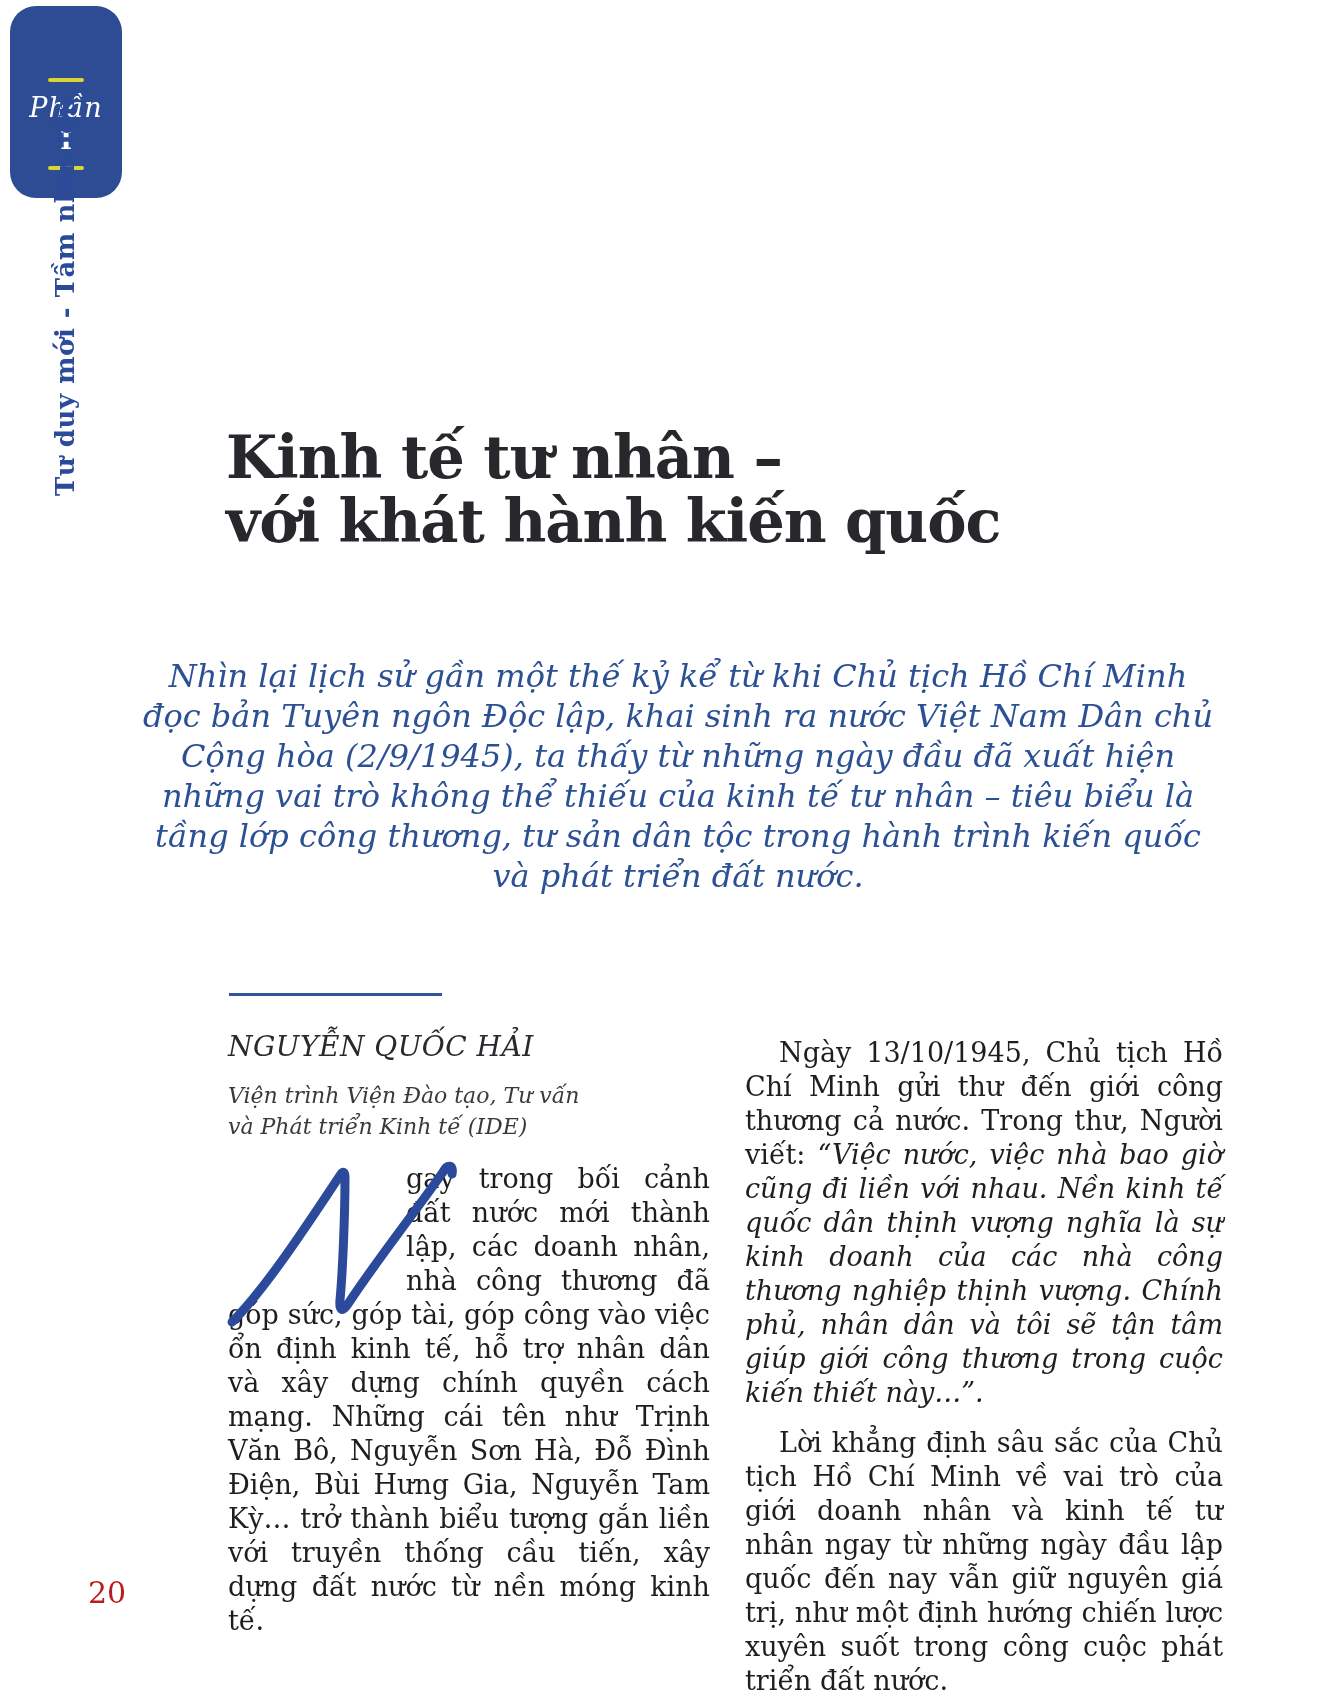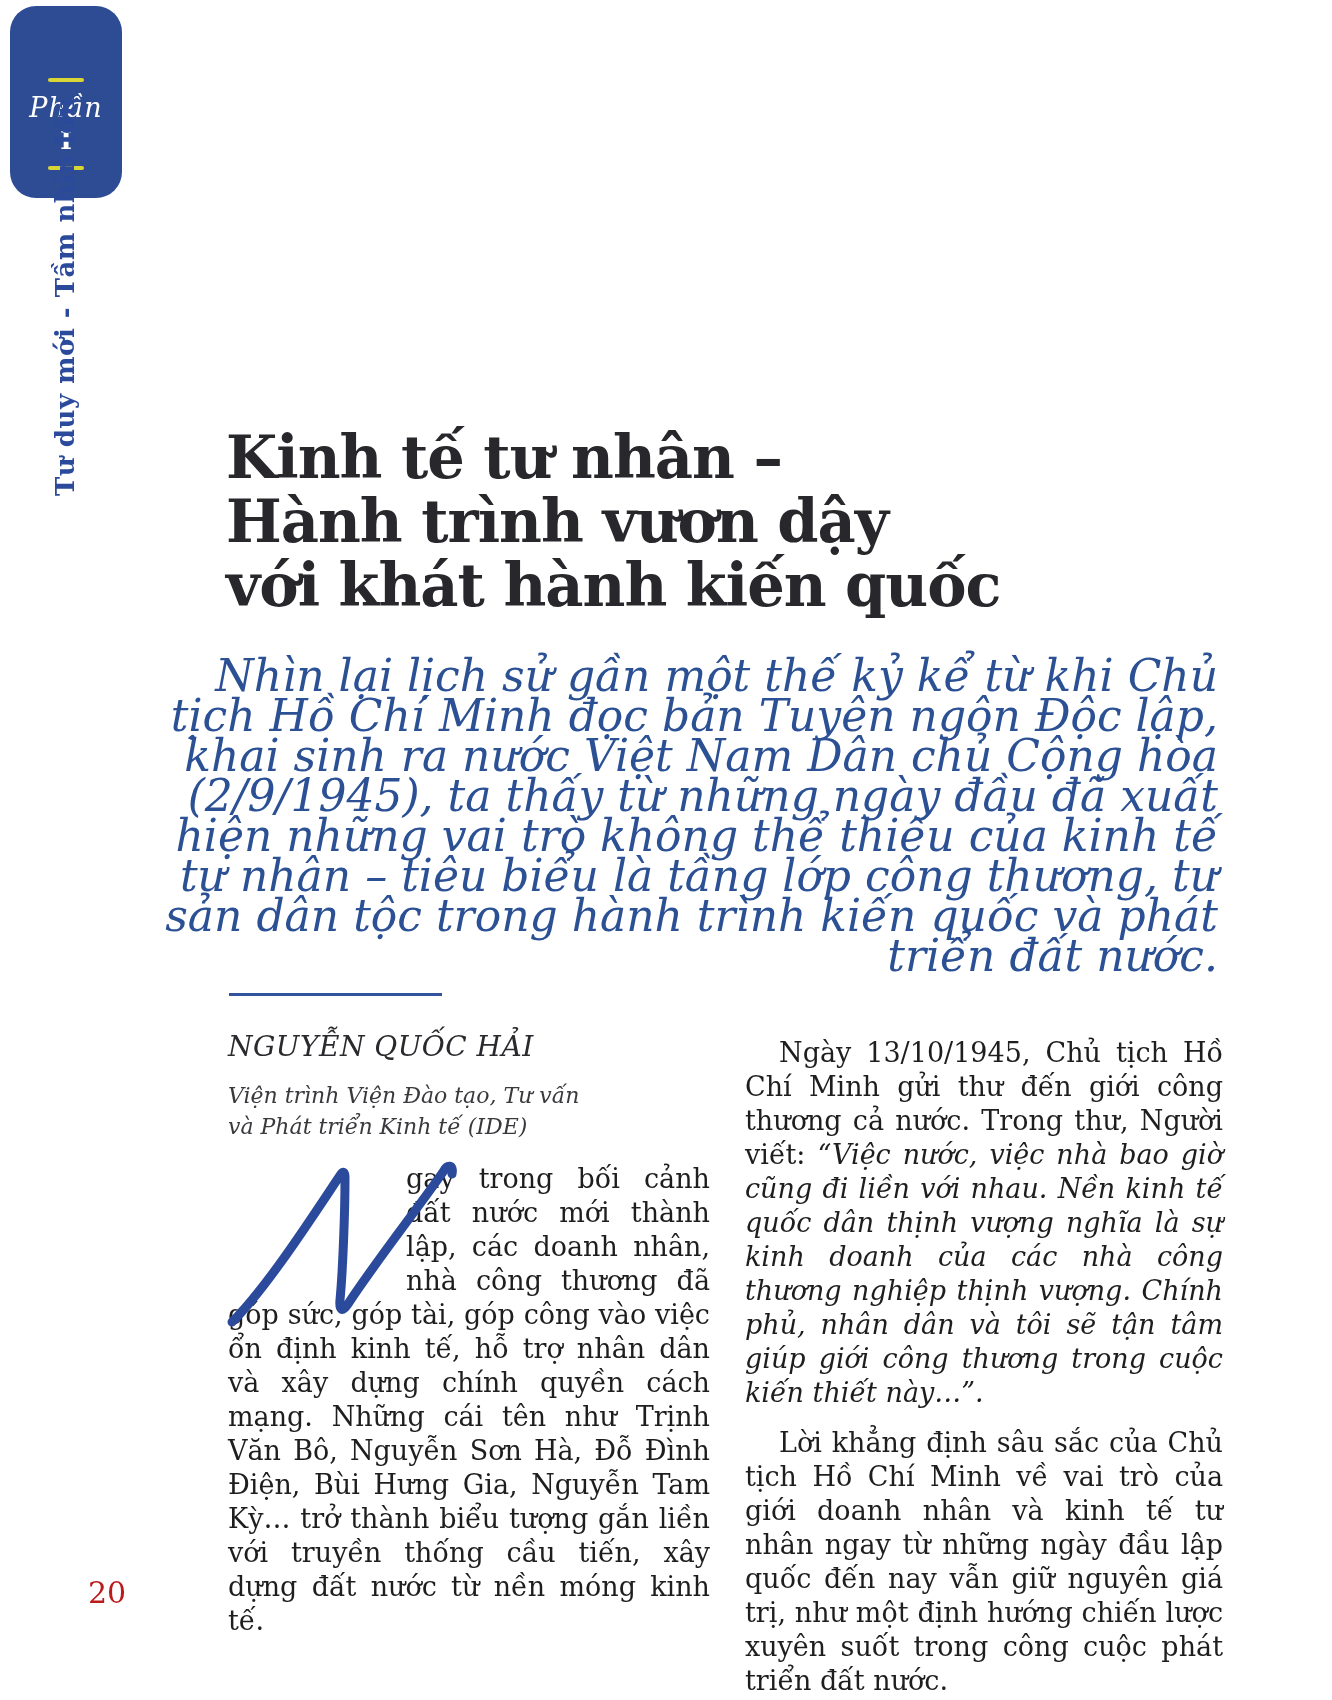--- a/index.html
+++ b/index.html
@@ -41,22 +41,22 @@
   .title {
     position:absolute; left:226px; top:426px; width:820px;
     font-size:59px; font-weight:bold; color:#28282c;
     line-height:64px; letter-spacing:-1px;
   }
   .title span { display:block; }
 
   
   .lead {
     position:absolute; left:138px; top:656px; width:1080px;
-    font-style:italic; font-size:44px; line-height:40px; color:#2b5094;
-    text-align:right;
+    font-style:italic; font-size:32px; line-height:40px; color:#2b5094;
+    text-align:center;
   }
 
   .divider {
     position:absolute; left:229px; top:993px; width:213px; height:3px;
     background:#32549c;
   }
 
   
   .author-name {
     position:absolute; left:228px; top:1030px;
@@ -104,21 +104,20 @@
     <div class="badge-line top"></div>
     <div class="badge-script">Phần</div>
     <div class="badge-roman">I</div>
     <div class="badge-line bottom"></div>
   </div>
 
   <div class="vlabel">Tư duy mới - Tầm nhìn lớn</div>
 
   <h1 class="title">
     <span>Kinh tế tư nhân –</span>
-    <span>Hành trình vươn dậy</span>
     <span>với khát hành kiến quốc</span>
   </h1>
 
   <p class="lead">Nhìn lại lịch sử gần một thế kỷ kể từ khi Chủ tịch Hồ Chí Minh đọc bản Tuyên ngôn Độc lập, khai sinh ra nước Việt Nam Dân chủ Cộng hòa (2/9/1945), ta thấy từ những ngày đầu đã xuất hiện những vai trò không thể thiếu của kinh tế tư nhân – tiêu biểu là tầng lớp công thương, tư sản dân tộc trong hành trình kiến quốc và phát triển đất nước.</p>
 
   <div class="divider"></div>
 
   <div class="author-name">NGUYỄN QUỐC HẢI</div>
 
   <div class="author-role">

